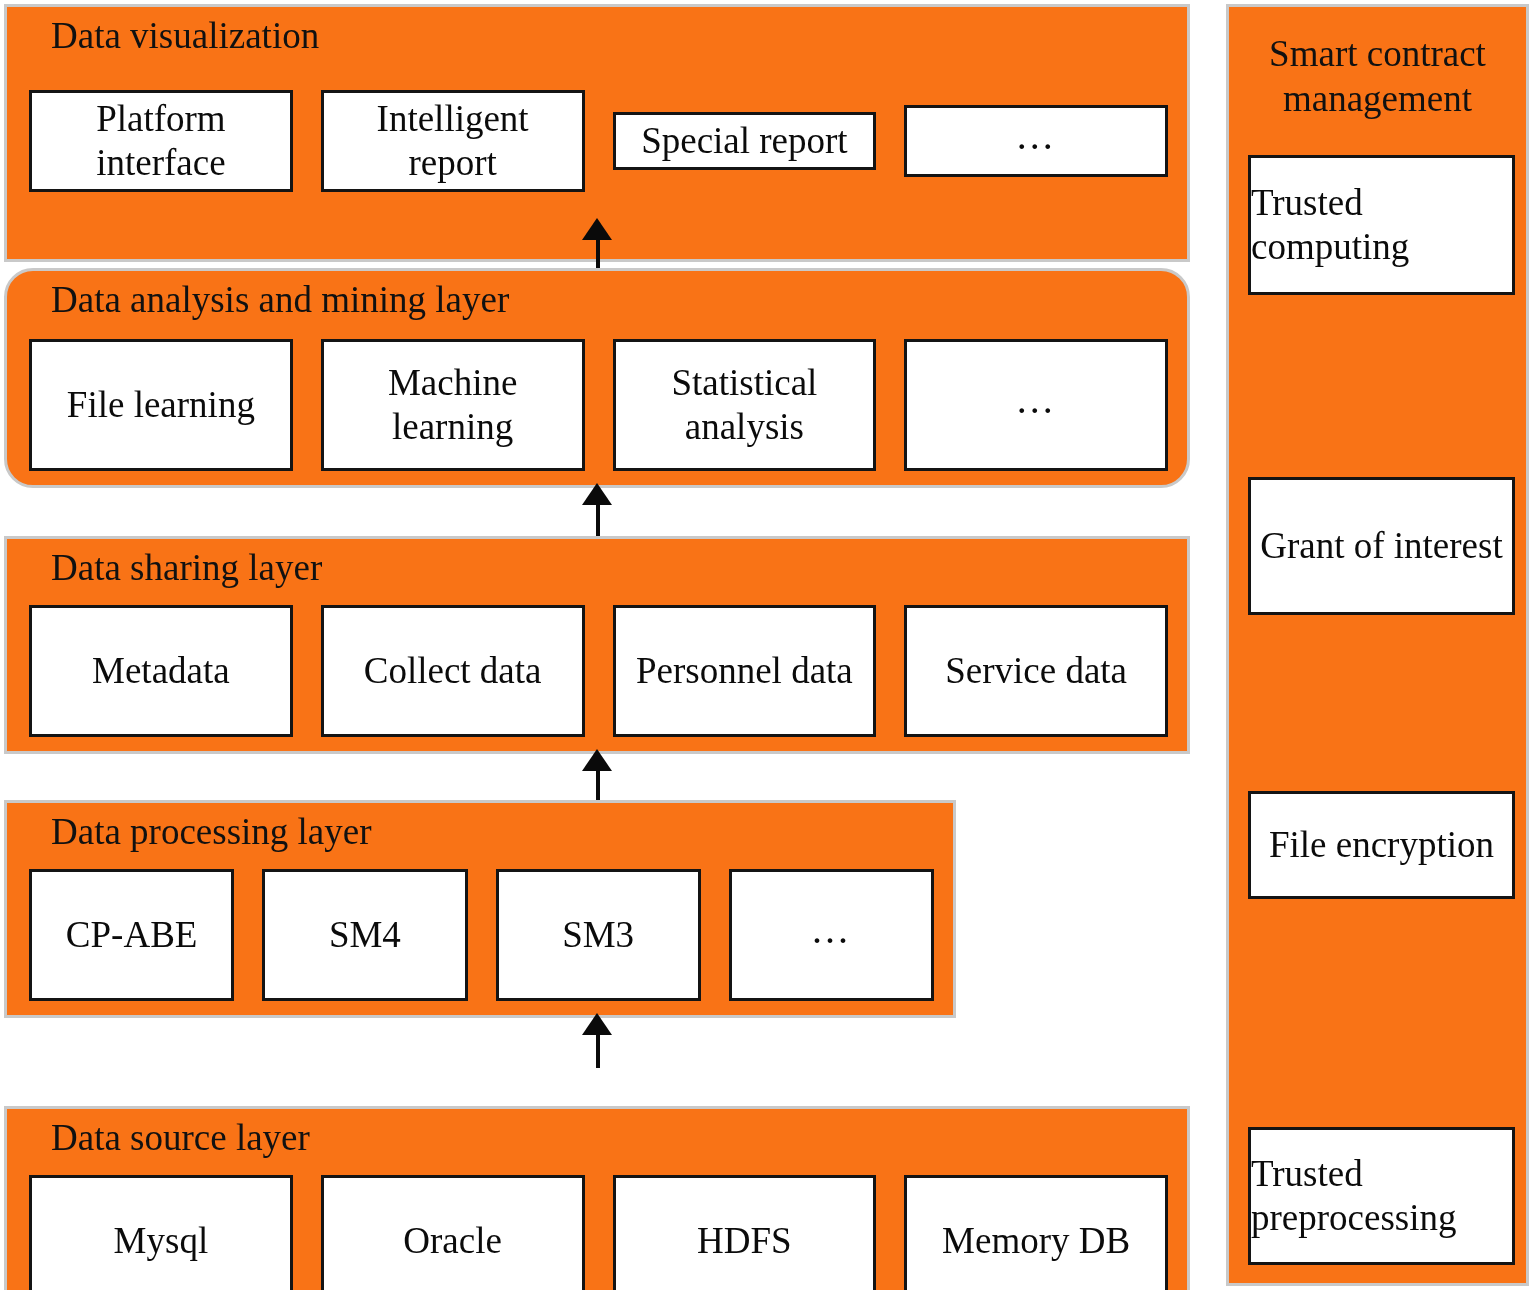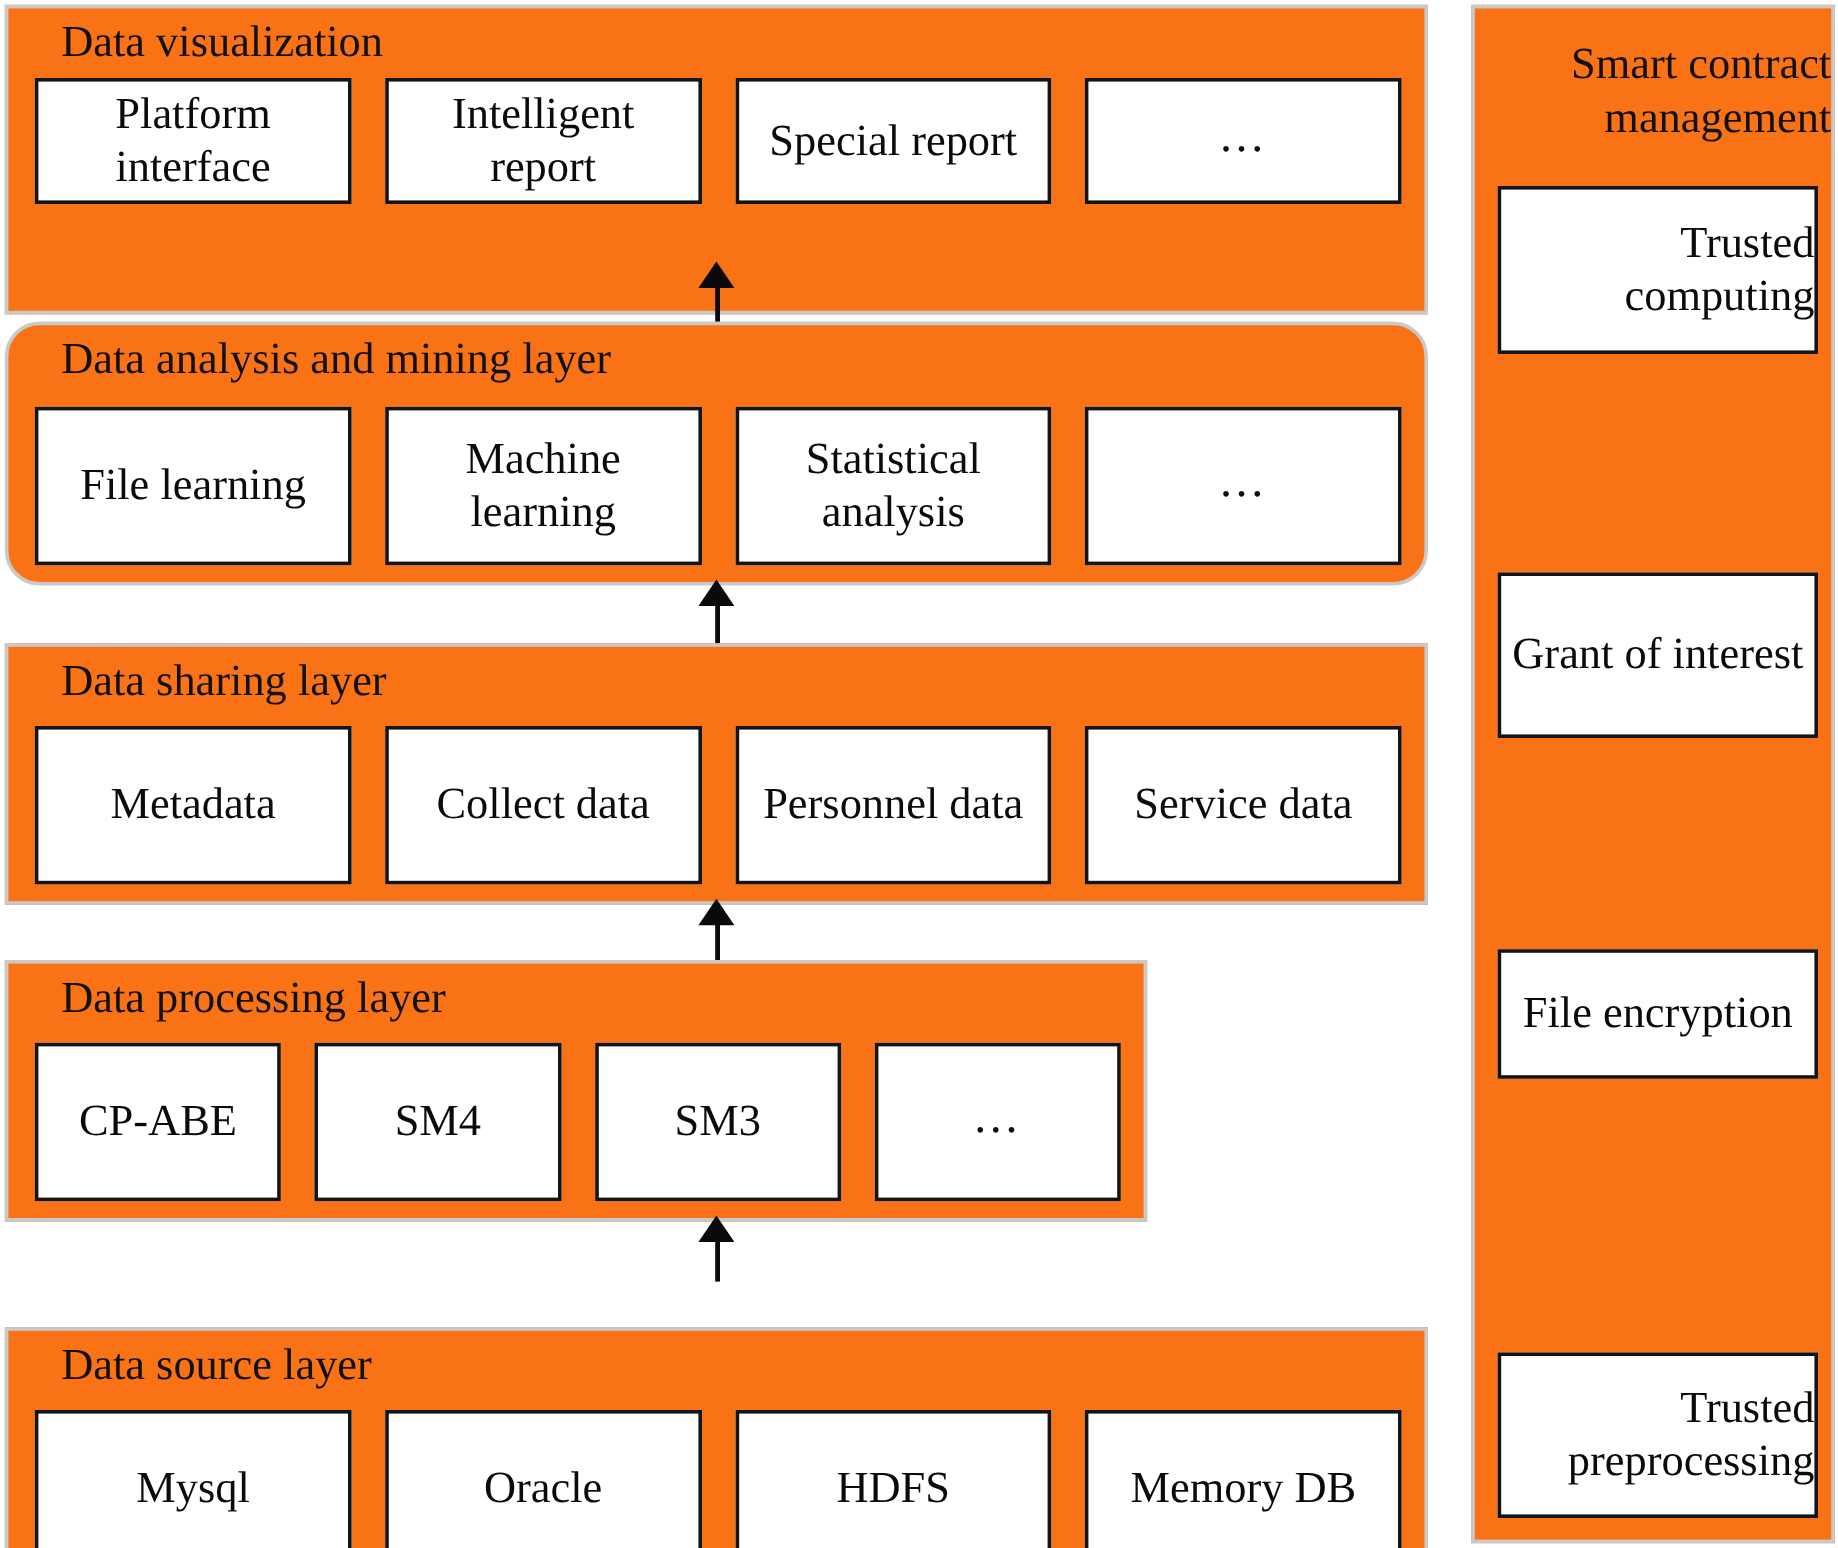--- a/index.html
+++ b/index.html
@@ -92,47 +92,47 @@
     left: 1226px;
     top: 4px;
     width: 303px;
     height: 1282px;
   }
   .sidebar-title {
     position: absolute;
     left: 0;
     right: 0;
     top: 24px;
-    text-align: right;
+    text-align: center;
     font-size: 37px;
     line-height: 1.22;
     color: #111111;
   }
   .sidebar-box {
     position: absolute;
     left: 19px;
     width: 267px;
     background: #ffffff;
     border: 3px solid #141414;
     box-sizing: border-box;
     display: flex;
     align-items: center;
     justify-content: center;
-    text-align: right;
+    text-align: left;
     font-size: 37px;
     line-height: 1.2;
     color: #0b0b0b;
   }
 </style>
 </head>
 <body>
 
 <div class="panel" id="layer-0" style="left:4px; top:4px; width:1186px; height:258px;">
   <div class="layer-title">Data visualization</div>
-  <div class="box-row" style="top:58px; height:105px;">
+  <div class="box-row" style="top:58px; height:152px;align-items:center;">
     <div class="node-box">Platform interface</div>
     <div class="node-box">Intelligent report</div>
     <div class="node-box">Special report</div>
     <div class="node-box ellipsis">...</div>
   </div>
 </div>
 
 <div class="arrow" style="top:218px; height:52px;">
   <div class="shaft"></div>
   <div class="head"></div>

